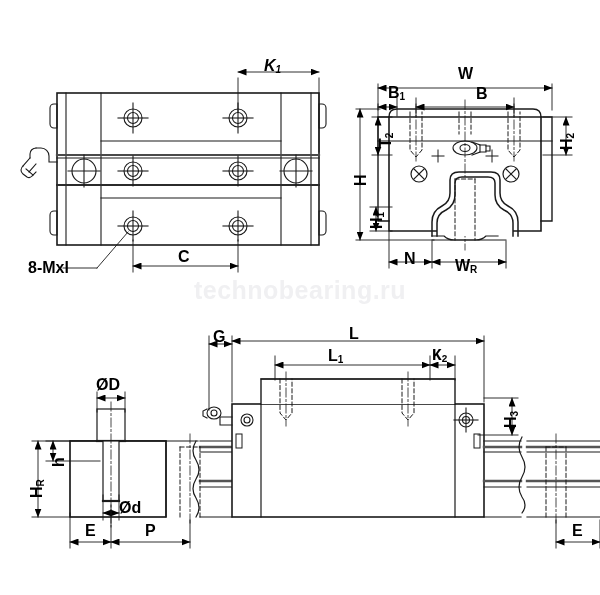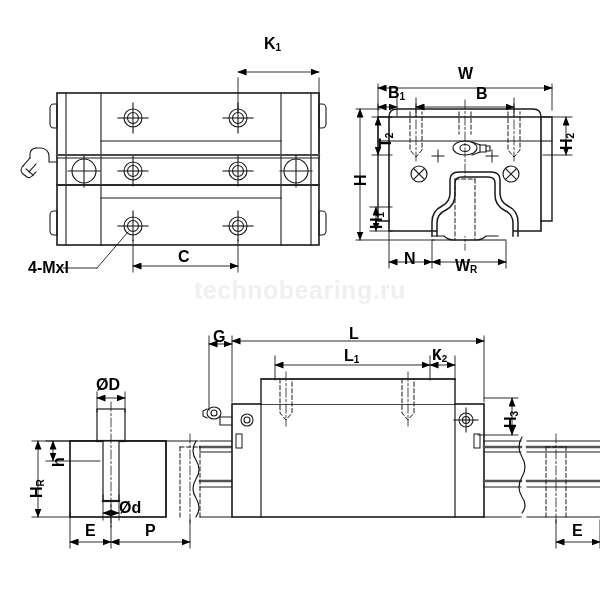--- a/index.html
+++ b/index.html
@@ -395,37 +395,37 @@
         <g stroke-width="0.9">
           <line x1="556" y1="520" x2="556" y2="548"></line>
           <line x1="600" y1="520" x2="600" y2="548"></line>
           <line x1="556" y1="542" x2="600" y2="542" marker-start="url(#ahs)" marker-end="url(#ah)"></line>
         </g>
       </g>
 
     </g>
   </svg>
 
-  <div class="lbl" style="left:264px;top:36px;"><span>K</span><span class="sub">1</span></div>
+  <div class="lbl" style="left:264px;top:58px;font-style:italic;"><span>K</span><span class="sub">1</span></div>
   <div class="lbl" style="left:178px;top:249px;">C</div>
-  <div class="lbl" style="left:28px;top:260px;">4-Mxl</div>
+  <div class="lbl" style="left:28px;top:260px;">8-Mxl</div>
 
   <div class="lbl" style="left:458px;top:66px;">W</div>
   <div class="lbl" style="left:476px;top:86px;">B</div>
   <div class="lbl" style="left:388px;top:85px;"><span>B</span><span class="sub">1</span></div>
   <div class="lbl rot90" style="left:378px;top:148px;"><span>T</span><span class="sub">2</span></div>
   <div class="lbl rot90" style="left:353px;top:186px;">H</div>
   <div class="lbl rot90" style="left:369px;top:229px;"><span>H</span><span class="sub">1</span></div>
   <div class="lbl rot90" style="left:559px;top:150px;"><span>H</span><span class="sub">2</span></div>
   <div class="lbl" style="left:404px;top:251px;">N</div>
   <div class="lbl" style="left:455px;top:258px;"><span>W</span><span class="sub">R</span></div>
 
   <div class="lbl" style="left:213px;top:329px;">G</div>
   <div class="lbl" style="left:349px;top:326px;">L</div>
-  <div class="lbl" style="left:344px;top:348px;"><span>L</span><span class="sub">1</span></div>
+  <div class="lbl" style="left:328px;top:348px;"><span>L</span><span class="sub">1</span></div>
   <div class="lbl" style="left:432px;top:348px;font-family:Liberation Mono, monospace;"><span>K</span><span class="sub">2</span></div>
   <div class="lbl rot90" style="left:503px;top:428px;"><span>H</span><span class="sub">3</span></div>
   <div class="lbl" style="left:96px;top:377px;">ØD</div>
   <div class="lbl" style="left:119px;top:500px;">Ød</div>
   <div class="lbl rot90" style="left:51px;top:467px;">h</div>
   <div class="lbl rot90" style="left:29px;top:498px;"><span>H</span><span class="sub">R</span></div>
   <div class="lbl" style="left:85px;top:523px;">E</div>
   <div class="lbl" style="left:145px;top:523px;">P</div>
   <div class="lbl" style="left:572px;top:523px;">E</div>
 

